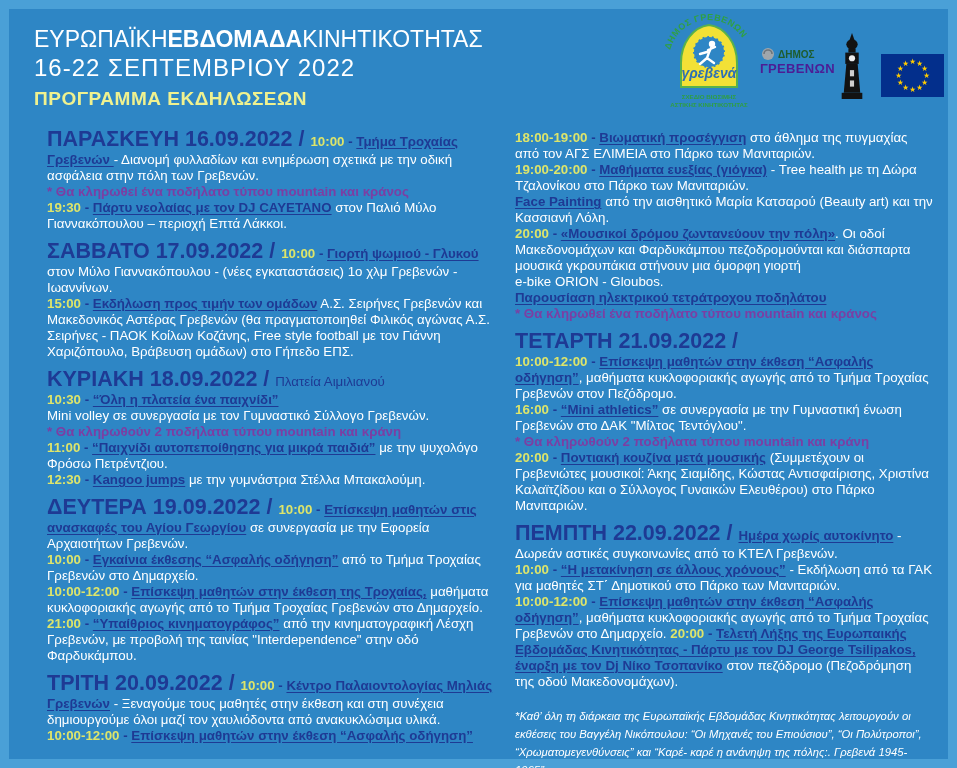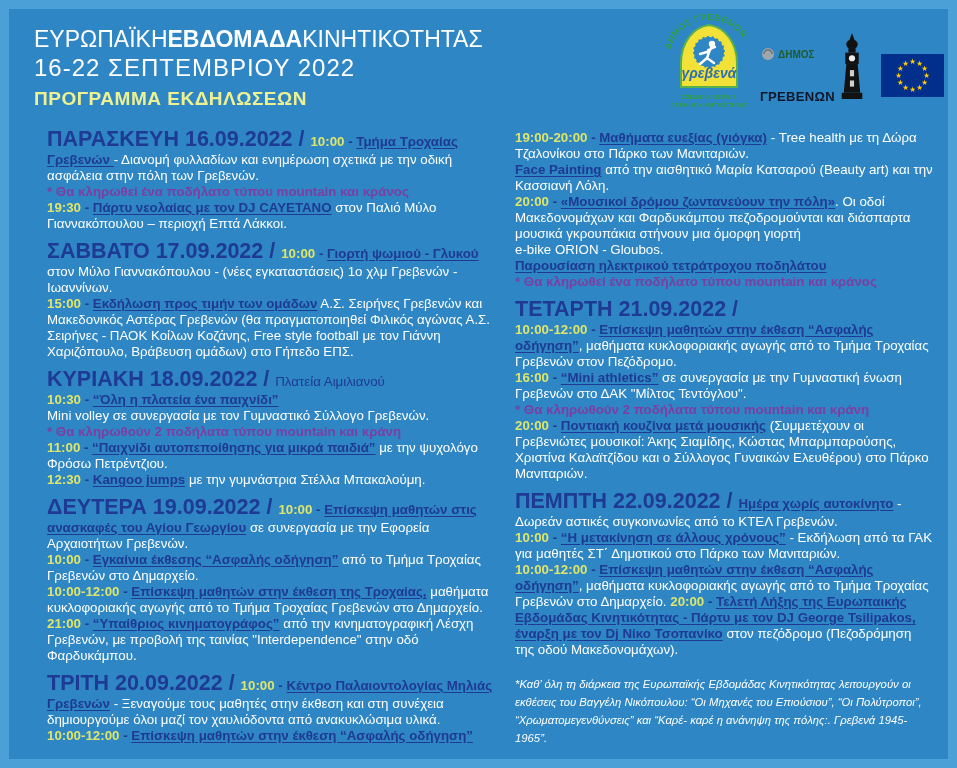--- a/index.html
+++ b/index.html
@@ -27,21 +27,21 @@
   .title-line{font-size:23px;color:var(--white);letter-spacing:0px;line-height:1.15;white-space:nowrap;}
   .t-light{font-weight:400;}
   .t-bold{font-weight:700;}
   .date-line{font-size:24px;color:var(--white);font-weight:400;margin-top:2px;letter-spacing:1px;}
   .program-line{font-size:19px;color:var(--prog-yellow);font-weight:700;margin-top:6px;letter-spacing:0.5px;}
   
   .logo-sump{position:absolute;left:662px;top:14px;}
   .logo-muni{position:absolute;left:760px;top:33px;display:flex;align-items:flex-start;gap:2px;}
   .muni-text{margin-top:14px;text-align:right;}
   .muni-line1{font-size:10px;font-weight:700;color:#1E5C2E;display:flex;align-items:center;justify-content:flex-start;gap:2px;}
-  .muni-line2{font-size:13px;font-weight:700;color:#0f172a;letter-spacing:0.3px;margin-top:28px;}
+  .muni-line2{font-size:13px;font-weight:700;color:#4c1d95;letter-spacing:0.3px;}
   .eu-flag{position:absolute;left:881px;top:54px;}
   
   .col{position:absolute;font-size:13.3px;line-height:16px;}
   .col-left{left:47px;top:120px;width:450px;}
   .col-right{left:515px;top:130px;width:418px;}
   .para{margin:0;}
   .p-day{margin-top:7px;}
   .p-foot{margin-top:17px;}
   .seg-day{font-size:21.5px;font-weight:700;color:var(--navy);line-height:25px;}
   .seg-time{font-weight:700;color:var(--time-yellow);}
@@ -138,28 +138,29 @@
     <p class="para"><span class="seg-time">11:00</span><span class="seg-navy"> - </span><span class="seg-title">“Παιχνίδι αυτοπεποίθησης για μικρά παιδιά”</span><span class="seg-plain"> με την ψυχολόγο Φρόσω Πετρέντζιου.</span></p>
     <p class="para"><span class="seg-time">12:30</span><span class="seg-navy"> - </span><span class="seg-title">Kangoo jumps</span><span class="seg-plain"> με την γυμνάστρια Στέλλα Μπακαλούμη.</span></p>
     <p class="para p-day"><span class="seg-day">ΔΕΥΤΕΡΑ 19.09.2022 / </span><span class="seg-time">10:00</span><span class="seg-navy"> - </span><span class="seg-title">Επίσκεψη μαθητών στις ανασκαφές του Αγίου Γεωργίου</span><span class="seg-plain"> σε συνεργασία με την Εφορεία Αρχαιοτήτων Γρεβενών.</span></p>
     <p class="para"><span class="seg-time">10:00</span><span class="seg-navy"> - </span><span class="seg-title">Εγκαίνια έκθεσης “Ασφαλής οδήγηση”</span><span class="seg-plain"> από το Τμήμα Τροχαίας Γρεβενών στο Δημαρχείο.</span></p>
     <p class="para"><span class="seg-time">10:00-12:00</span><span class="seg-navy"> - </span><span class="seg-title">Επίσκεψη μαθητών στην έκθεση της Τροχαίας,</span><span class="seg-plain"> μαθήματα κυκλοφοριακής αγωγής από το Τμήμα Τροχαίας Γρεβενών στο Δημαρχείο.</span></p>
     <p class="para"><span class="seg-time">21:00</span><span class="seg-navy"> - </span><span class="seg-title">“Υπαίθριος κινηματογράφος”</span><span class="seg-plain"> από την κινηματογραφική Λέσχη Γρεβενών, με προβολή της ταινίας "Interdependence" στην οδό Φαρδυκάμπου.</span></p>
     <p class="para p-day"><span class="seg-day">ΤΡΙΤΗ 20.09.2022 / </span><span class="seg-time">10:00</span><span class="seg-navy"> - </span><span class="seg-title">Κέντρο Παλαιοντολογίας Μηλιάς Γρεβενών</span><span class="seg-plain"> - Ξεναγούμε τους μαθητές στην έκθεση και στη συνέχεια δημιουργούμε όλοι μαζί τον χαυλιόδοντα από ανακυκλώσιμα υλικά.</span></p>
     <p class="para"><span class="seg-time">10:00-12:00</span><span class="seg-navy"> - </span><span class="seg-title">Επίσκεψη μαθητών στην έκθεση “Ασφαλής οδήγηση” </span></p>
   </div>
 <div class="col col-right">
+    <p class="para"><span class="seg-time">18:00-19:00</span><span class="seg-navy"> - </span><span class="seg-title">Βιωματική προσέγγιση</span><span class="seg-plain"> στο άθλημα της πυγμαχίας από τον ΑΓΣ ΕΛΙΜΕΙΑ στο Πάρκο των Μανιταριών.</span></p>
     <p class="para"><span class="seg-time">19:00-20:00</span><span class="seg-navy"> - </span><span class="seg-title">Μαθήματα ευεξίας (γιόγκα)</span><span class="seg-plain"> - Tree health με τη Δώρα Τζαλονίκου στο Πάρκο των Μανιταριών.</span></p>
     <p class="para"><span class="seg-title">Face Painting</span><span class="seg-plain"> από την αισθητικό Μαρία Κατσαρού (Beauty art) και την Κασσιανή Λόλη.</span></p>
     <p class="para"><span class="seg-time">20:00</span><span class="seg-navy"> - </span><span class="seg-title">«Μουσικοί δρόμου ζωντανεύουν την πόλη»</span><span class="seg-plain">. Οι οδοί Μακεδονομάχων και Φαρδυκάμπου πεζοδρομούνται και διάσπαρτα μουσικά γκρουπάκια στήνουν μια όμορφη γιορτή</span></p>
     <p class="para"><span class="seg-plain">e-bike ORION - Gloubos.</span></p>
     <p class="para"><span class="seg-title">Παρουσίαση ηλεκτρικού τετράτροχου ποδηλάτου</span></p>
     <p class="para"><span class="seg-purple">* Θα κληρωθεί ένα ποδήλατο τύπου mountain και κράνος</span></p>
     <p class="para p-day"><span class="seg-day">ΤΕΤΑΡΤΗ 21.09.2022 /</span></p>
     <p class="para"><span class="seg-time">10:00-12:00</span><span class="seg-navy"> - </span><span class="seg-title">Επίσκεψη μαθητών στην έκθεση “Ασφαλής οδήγηση”</span><span class="seg-plain">, μαθήματα κυκλοφοριακής αγωγής από το Τμήμα Τροχαίας Γρεβενών στον Πεζόδρομο.</span></p>
     <p class="para"><span class="seg-time">16:00</span><span class="seg-navy"> - </span><span class="seg-title">“Mini athletics”</span><span class="seg-plain">  σε συνεργασία με την Γυμναστική ένωση Γρεβενών στο ΔΑΚ "Μίλτος Τεντόγλου".</span></p>
     <p class="para"><span class="seg-purple"> * Θα κληρωθούν 2 ποδήλατα τύπου mountain και κράνη</span></p>
-    <p class="para"><span class="seg-time">20:00</span><span class="seg-navy"> - </span><span class="seg-title">Ποντιακή κουζίνα μετά μουσικής</span><span class="seg-plain"> (Συμμετέχουν οι Γρεβενιώτες μουσικοί: Άκης Σιαμίδης, Κώστας Μπαρμπαρούσης, Χριστίνα Καλαϊτζίδου και ο Σύλλογος Γυναικών Ελευθέρου) στο Πάρκο Μανιταριών.</span></p>
+    <p class="para"><span class="seg-time">20:00</span><span class="seg-navy"> - </span><span class="seg-title">Ποντιακή κουζίνα μετά μουσικής</span><span class="seg-plain"> (Συμμετέχουν οι Γρεβενιώτες μουσικοί: Άκης Σιαμίδης, Κώστας Αντισφαίρισης, Χριστίνα Καλαϊτζίδου και ο Σύλλογος Γυναικών Ελευθέρου) στο Πάρκο Μανιταριών.</span></p>
     <p class="para p-day"><span class="seg-day">ΠΕΜΠΤΗ 22.09.2022 / </span><span class="seg-title">Ημέρα χωρίς αυτοκίνητο</span><span class="seg-plain"> - Δωρεάν αστικές συγκοινωνίες από το ΚΤΕΛ Γρεβενών.</span></p>
     <p class="para"><span class="seg-time">10:00</span><span class="seg-navy"> - </span><span class="seg-title">“Η μετακίνηση σε άλλους χρόνους”</span><span class="seg-plain"> - Εκδήλωση από τα ΓΑΚ για μαθητές ΣΤ΄ Δημοτικού στο Πάρκο των Μανιταριών.</span></p>
     <p class="para"><span class="seg-time">10:00-12:00</span><span class="seg-navy"> - </span><span class="seg-title">Επίσκεψη μαθητών στην έκθεση “Ασφαλής οδήγηση”</span><span class="seg-plain">,  μαθήματα κυκλοφοριακής αγωγής από το Τμήμα Τροχαίας Γρεβενών στο Δημαρχείο.   </span><span class="seg-time">20:00</span><span class="seg-navy"> -  </span><span class="seg-title">Τελετή Λήξης της Ευρωπαικής Εβδομάδας Κινητικότητας - Πάρτυ με τον DJ George Tsilipakos, έναρξη με τον Dj Νίκο Τσοπανίκο</span><span class="seg-plain"> στον πεζόδρομο (Πεζοδρόμηση της οδού Μακεδονομάχων).</span></p>
     <p class="para p-foot"><span class="seg-footnote">*Καθ’ όλη τη διάρκεια της Ευρωπαϊκής Εβδομάδας Κινητικότητας λειτουργούν οι εκθέσεις του Βαγγέλη Νικόπουλου: “Οι Μηχανές του Επιούσιου”, “Οι Πολύτροποι”, “Χρωματομεγενθύνσεις” και “Καρέ- καρέ η ανάνηψη της πόλης:. Γρεβενά 1945-1965”.</span></p>
   </div>
 
 </body></html>

